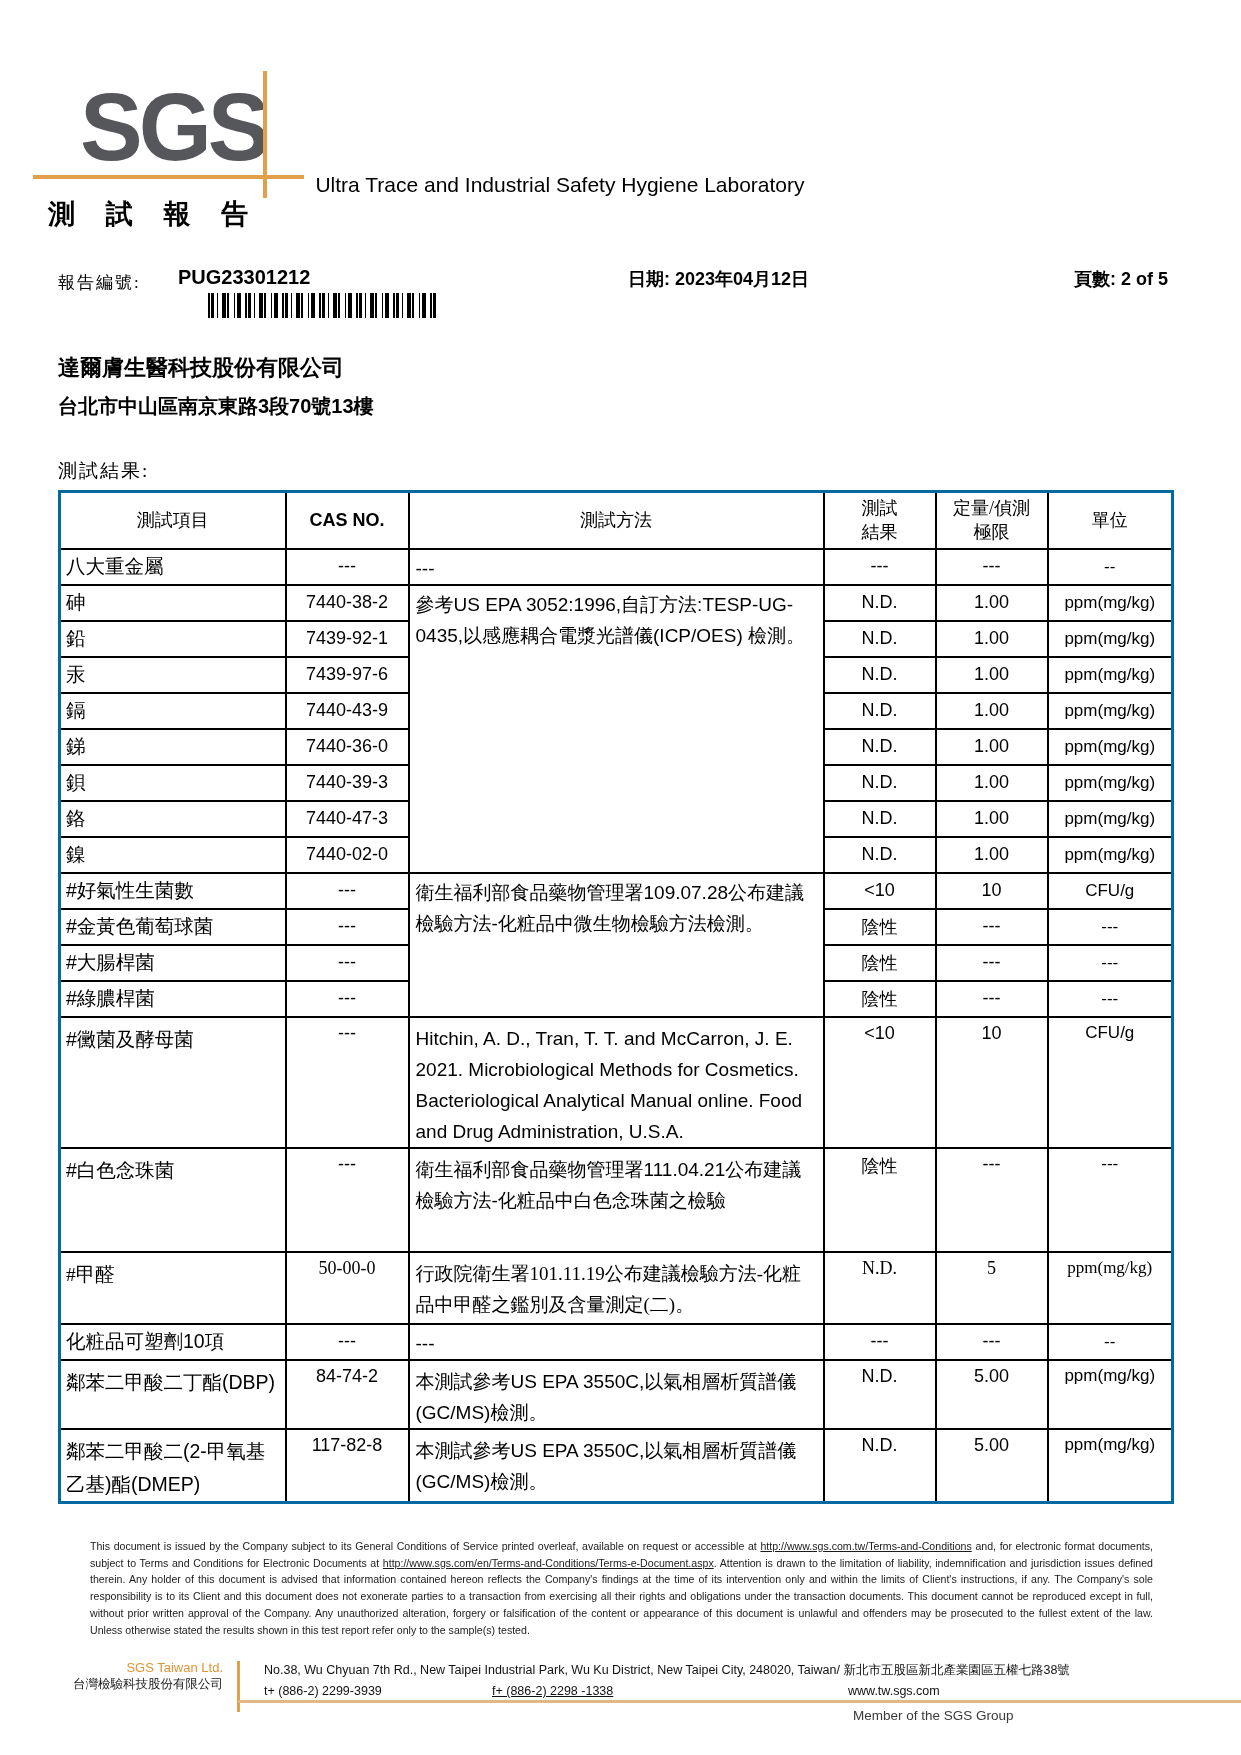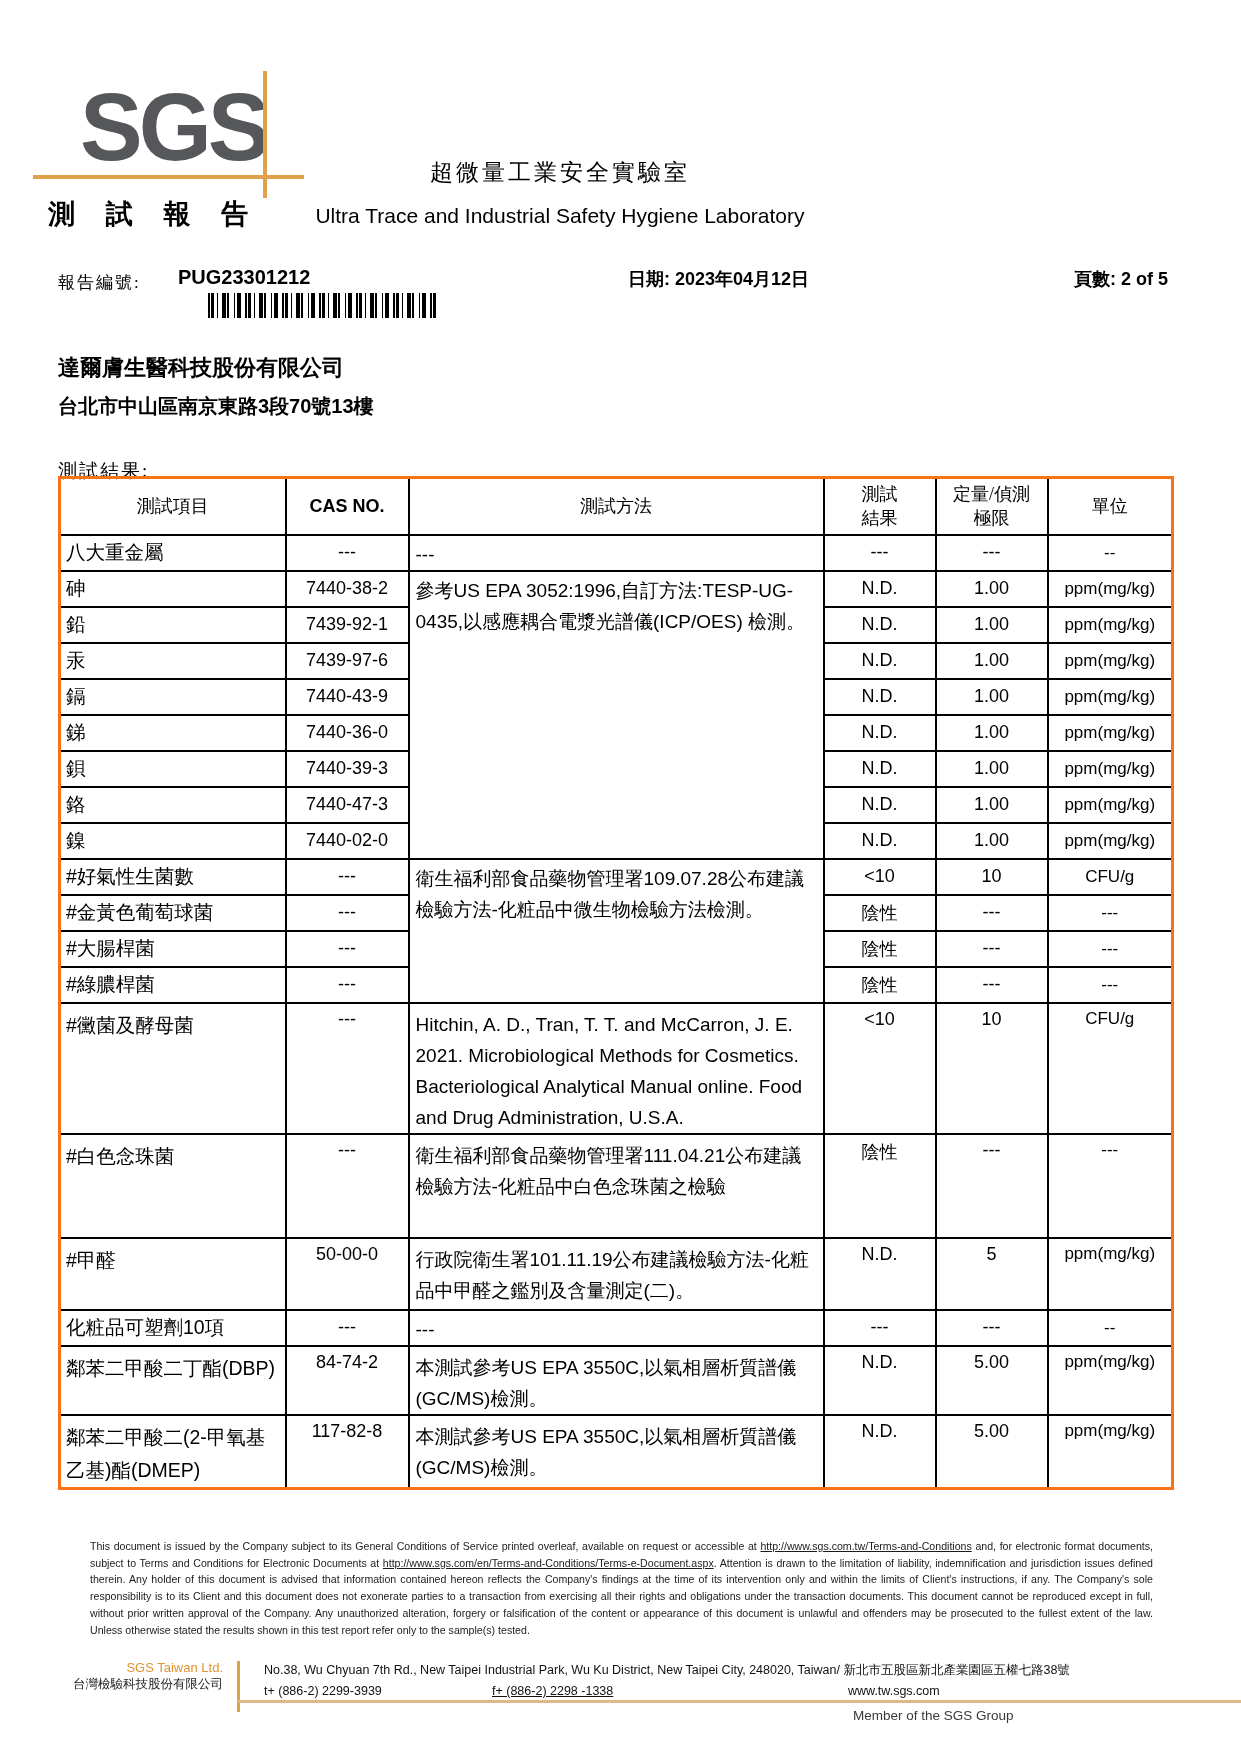--- a/index.html
+++ b/index.html
@@ -32,40 +32,40 @@
   .barcode {
     position:absolute; left:208px; top:293px; width:228px; height:25px;
     background:
       repeating-linear-gradient(90deg,#000 0 2px,#fff 2px 3px,#000 3px 6px,#fff 6px 9px,#000 9px 10px,#fff 10px 14px,#000 14px 18px,#fff 18px 19px,#000 19px 21px,#fff 21px 26px,#000 26px 27px,#fff 27px 29px,#000 29px 33px,#fff 33px 37px);
   }
   .company-name { position:absolute; left:58px; top:353px; font-size:22px; font-weight:bold; }
   .company-address { position:absolute; left:58px; top:393px; font-size:20px; font-weight:bold; }
   .results-label { position:absolute; left:58px; top:458px; font-family:"Liberation Serif", serif; font-size:19px; letter-spacing:2px; }
   
   table.results {
-    position:absolute; left:58px; top:476px; width:1113px;
-    border-collapse:collapse; table-layout:fixed; border:3px solid #f97316;
+    position:absolute; left:58px; top:490px; width:1113px;
+    border-collapse:collapse; table-layout:fixed; border:3px solid #0369a1;
   }
   table.results th, table.results td { border:2px solid #000; }
   th {
     font-family:"Liberation Serif", serif; font-weight:normal; font-size:18px;
     height:57px; vertical-align:middle; text-align:center; white-space:pre-line; line-height:1.35;
   }
   th.th-cas { font-family:"Liberation Sans", sans-serif; font-weight:bold; }
   td { vertical-align:middle; font-size:19px; }
   td.c-item { text-align:left; padding-left:5px; font-size:19.5px; line-height:33px; }
   td.c-cas { text-align:center; font-size:18px; }
   td.c-method { text-align:left; vertical-align:top; padding:3px 8px 0 6px; line-height:31px; font-size:19px; }
   td.c-result, td.c-limit { text-align:center; font-size:18px; }
   td.c-unit { text-align:center; font-size:17px; }
   tr.row-section td { height:34px; }
   tr.row-single td { height:36px; }
   tr.row-mold td { height:120px; }
   tr.row-candida td { height:104px; }
-  tr.row-formaldehyde td { height:72px; }
+  tr.row-formaldehyde td { height:72px;font-family:Liberation Serif, serif; }
   tr.row-plasticizer td { height:66px; }
   tr.row-mold td, tr.row-candida td, tr.row-formaldehyde td, tr.row-plasticizer td {
     vertical-align:top; padding-top:5px;
   }
   tr.row-mold td.c-method { line-height:31px; }
   
   .legal {
     position:absolute; left:90px; top:1538px; width:1063px;
     font-size:10.6px; line-height:1.58; text-align:justify; color:#1b1b1b;
   }
@@ -84,21 +84,20 @@
 </head>
 <body>
 
 <div id="page">
 
   <div class="logo-text">SGS</div>
   <div class="logo-hline"></div>
   <div class="logo-vline"></div>
   <div class="report-title-zh">測 試 報 告</div>
   <div class="lab-block">
-    <div class="lab-zh">超微量工業安全實驗室</div>
     <div class="lab-en">Ultra Trace and Industrial Safety Hygiene Laboratory</div>
   </div>
 
   <div class="meta-label-serif report-no-label">報告編號:</div>
   <div class="report-no-value">PUG23301212</div>
   <div class="date-group">
     <span>日期:</span>
     <span>2023年04月12日</span>
   </div>
   <div class="pages-group">

